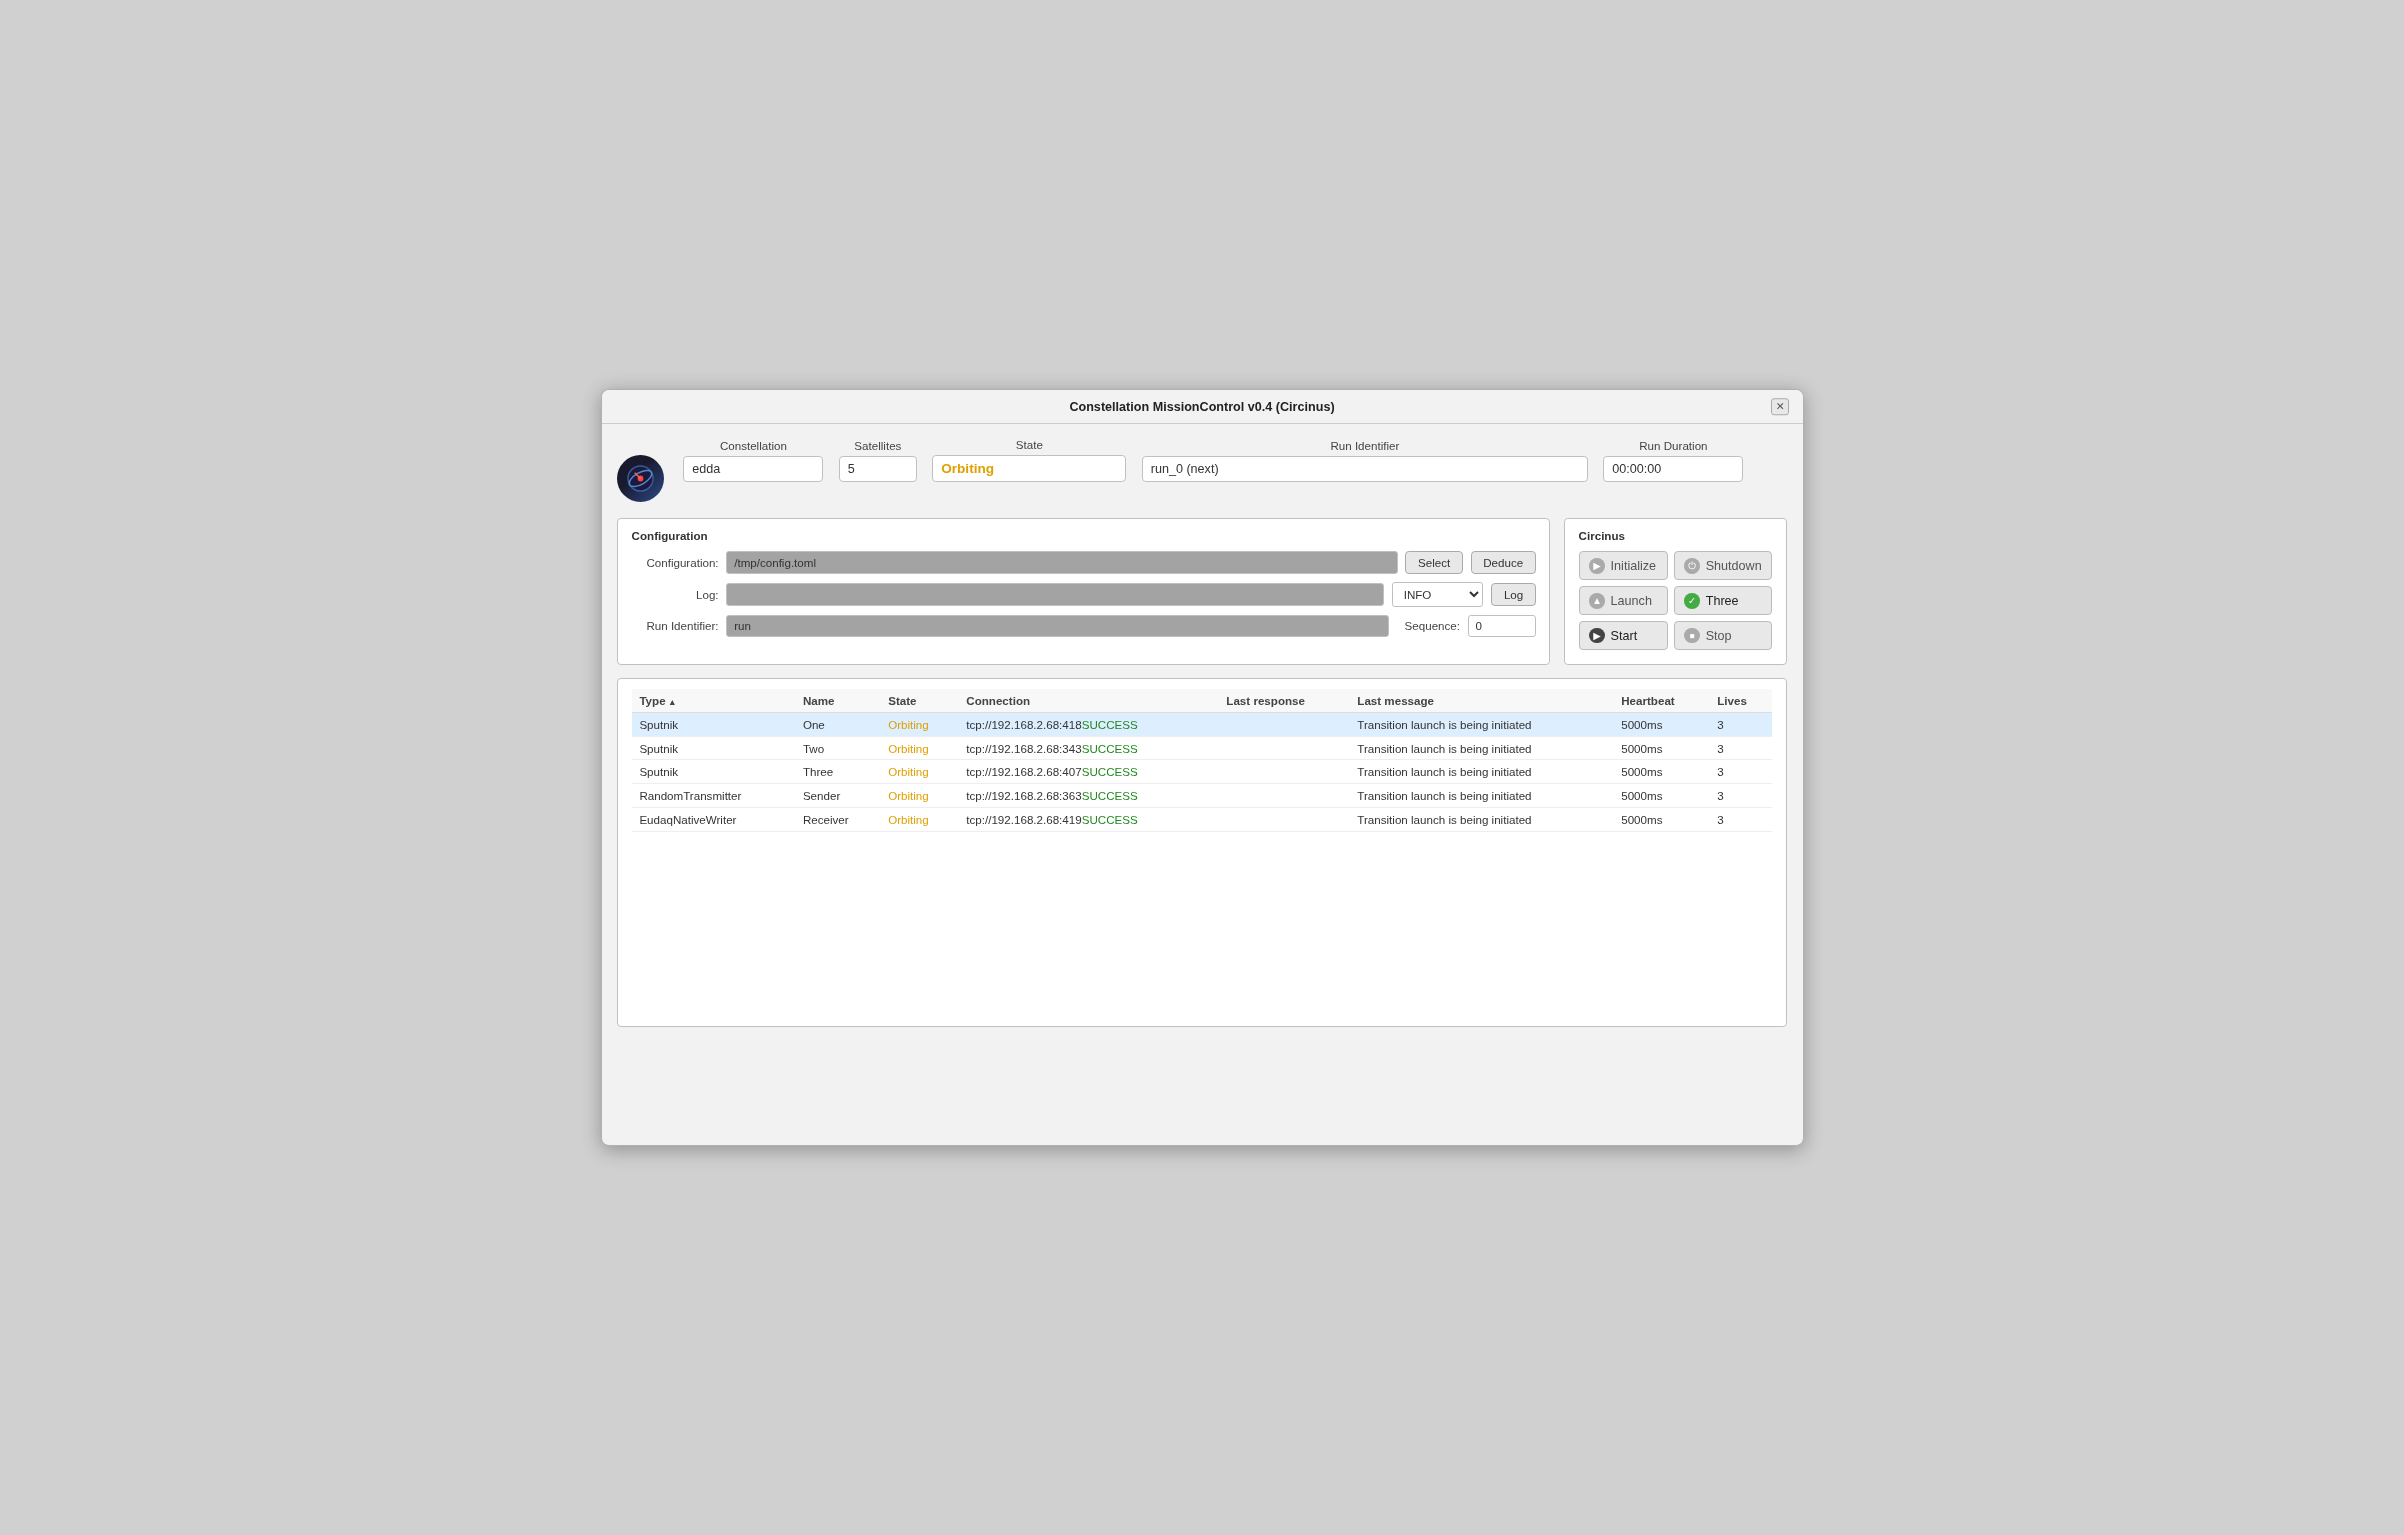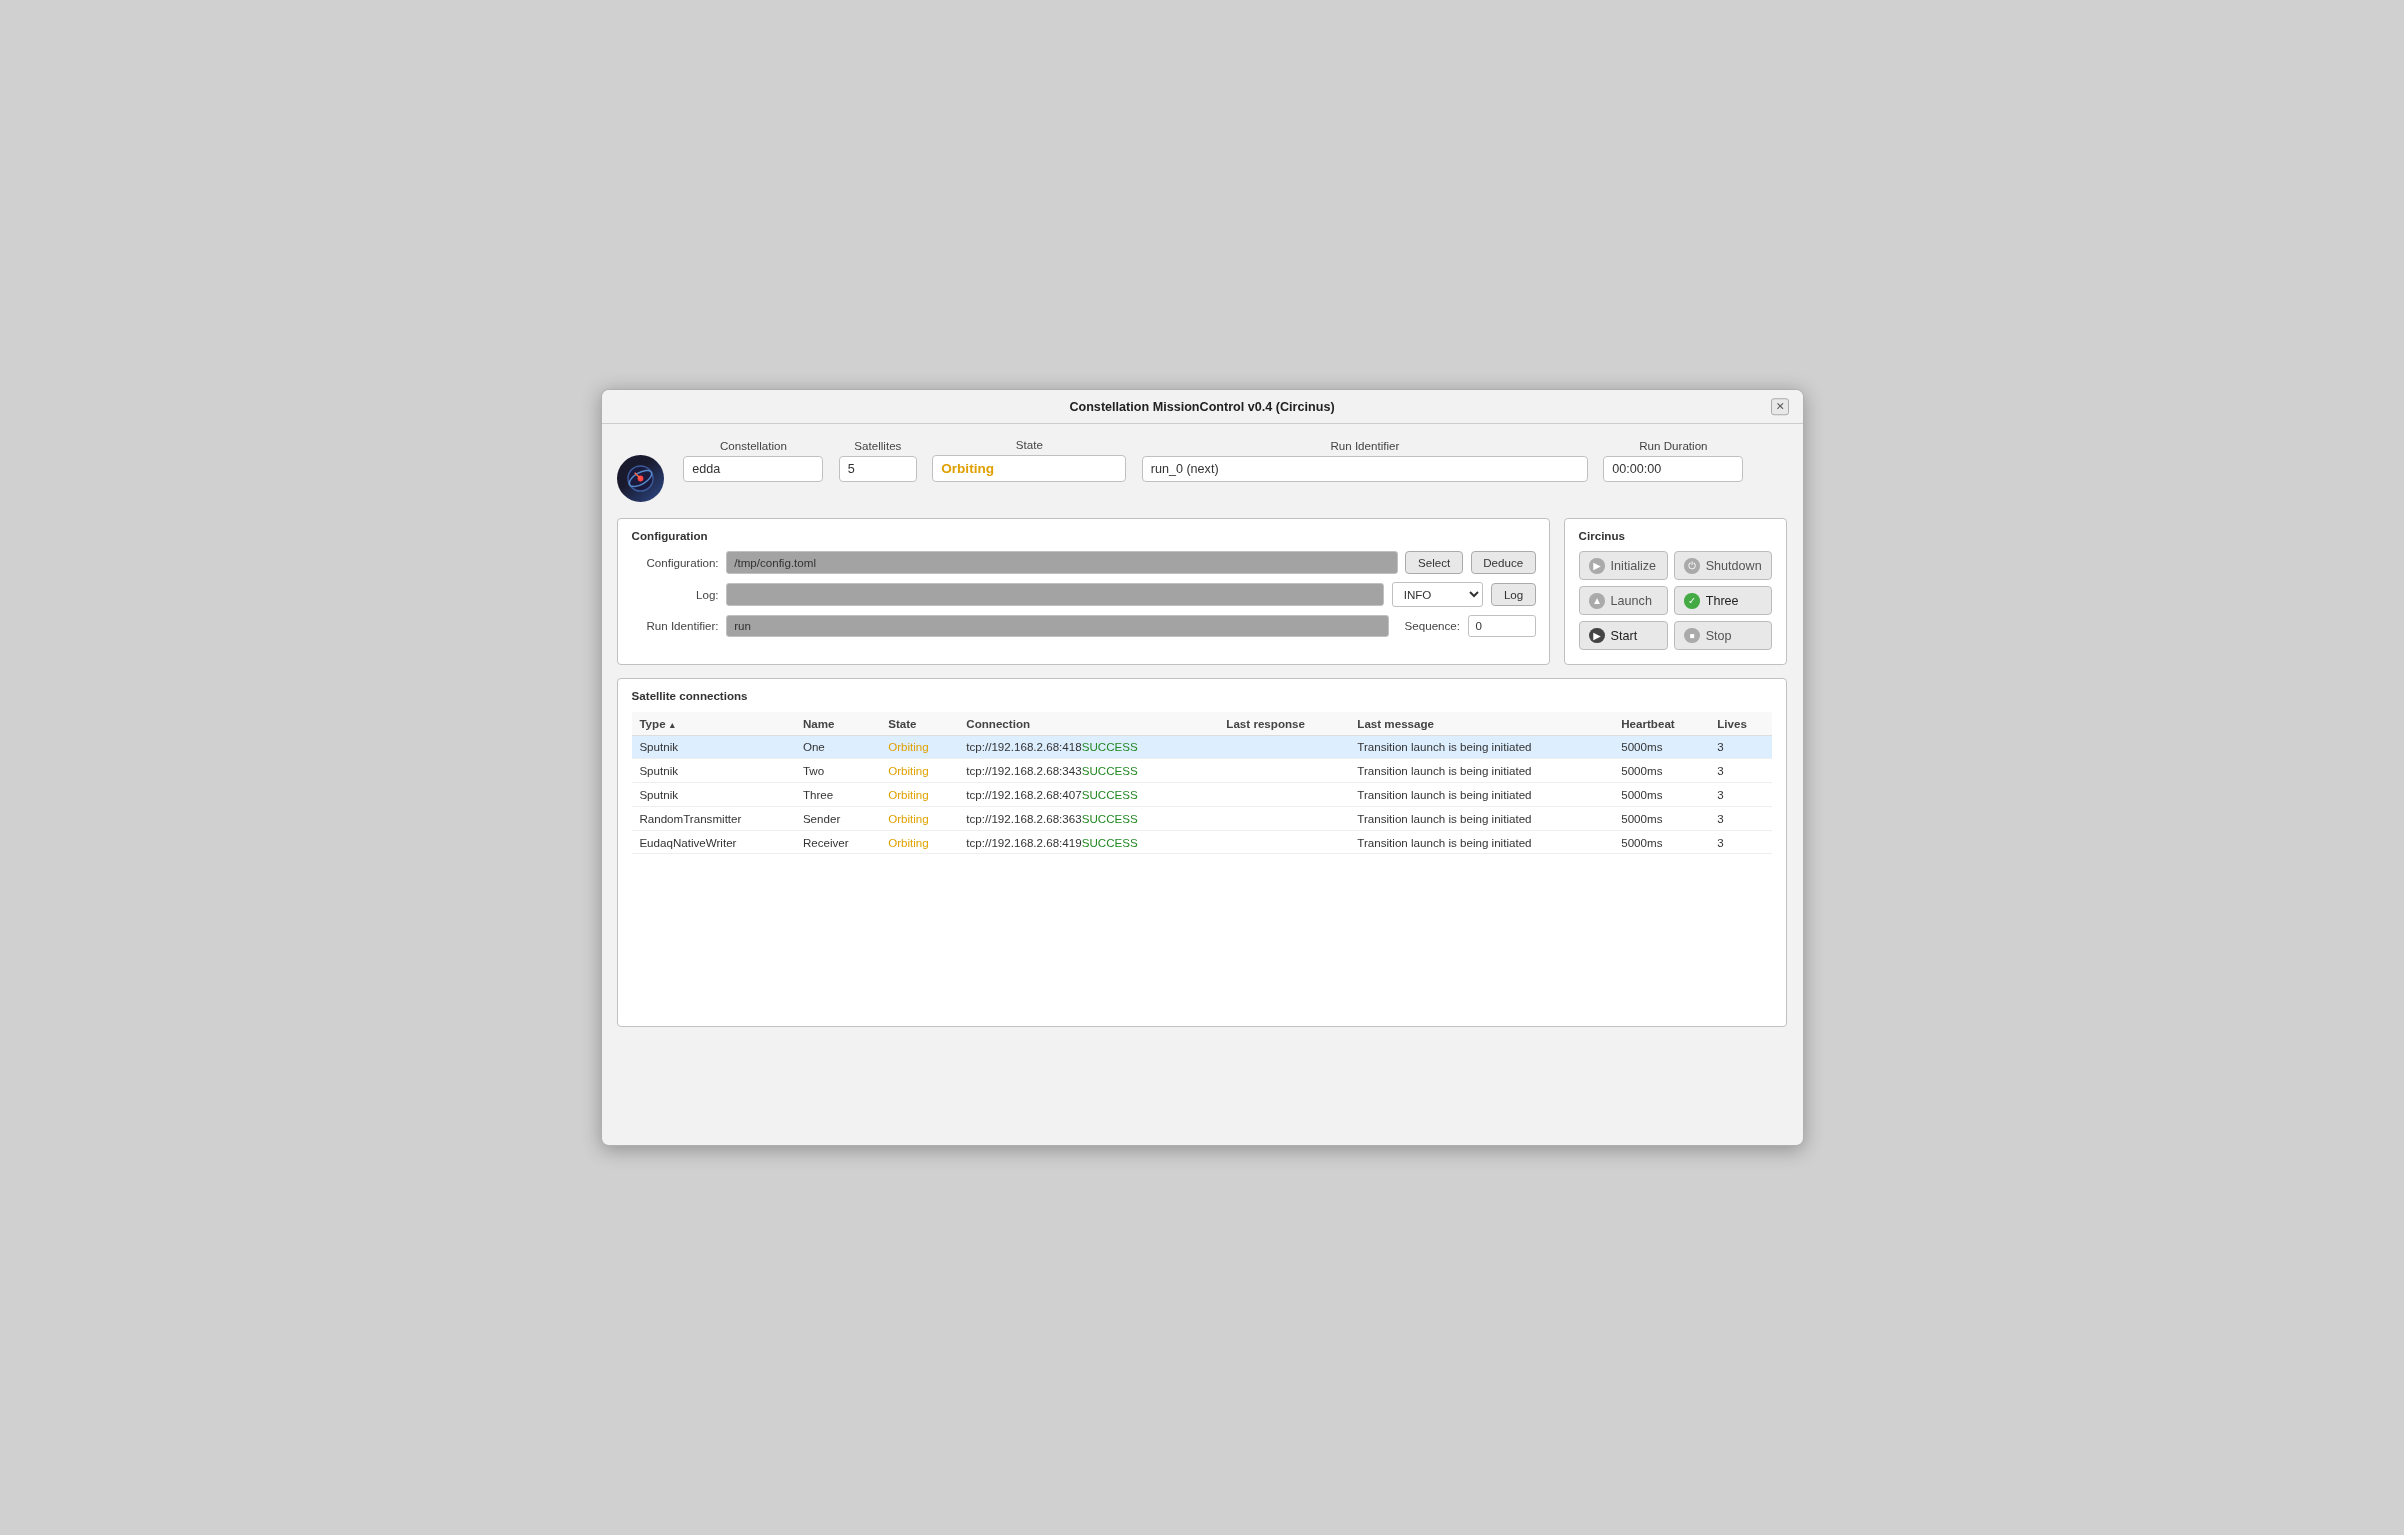--- a/index.html
+++ b/index.html
@@ -376,21 +376,20 @@
           </button>
           <button class="ctrl-btn">
             <span class="ctrl-icon gray">⏹</span>
             <span>Stop</span>
           </button>
         </div>
       </div>
     </div>
 
     <div class="sat-section">
-      <div class="section-title">Satellite connections</div>
       <table class="sat-table">
         <thead>
           <tr>
             <th class="sorted">Type</th>
             <th>Name</th>
             <th>State</th>
             <th>Connection</th>
             <th>Last response</th>
             <th>Last message</th>
             <th>Heartbeat</th>

